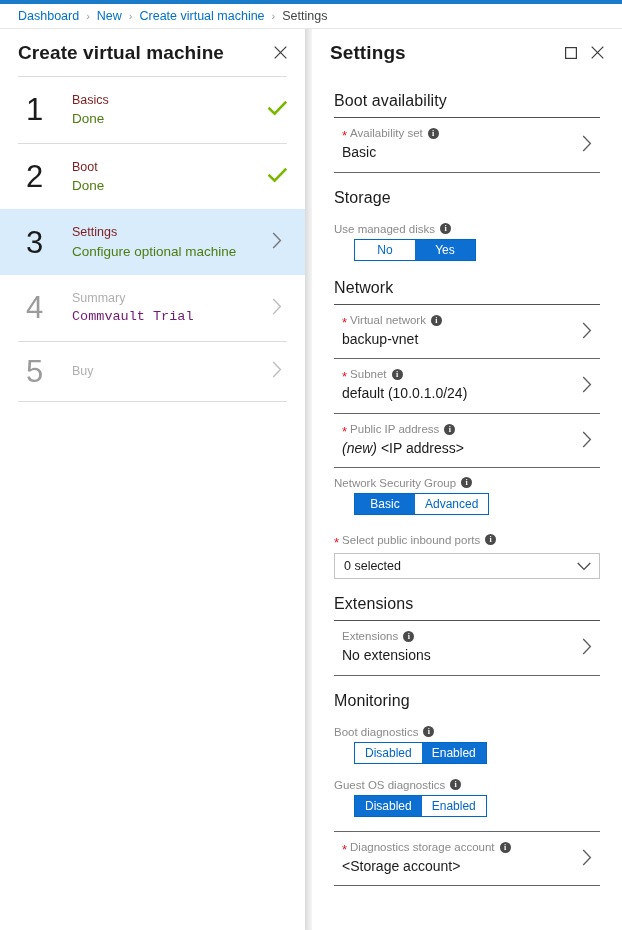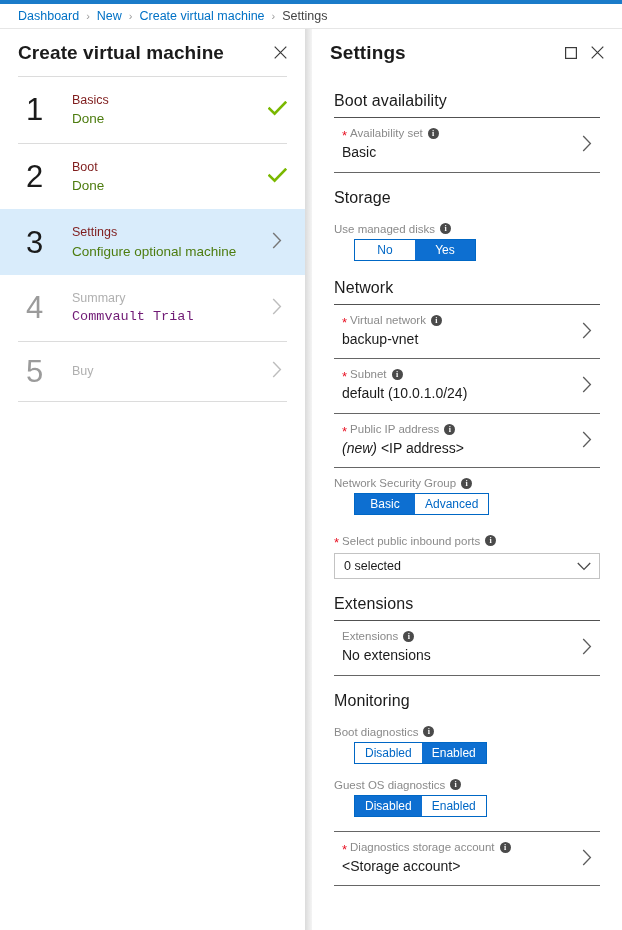--- a/index.html
+++ b/index.html
@@ -262,21 +262,20 @@
     margin-left: 5px;
     font-family: "Liberation Serif", serif;
     cursor: pointer;
     flex: 0 0 auto;
   }
   
   .plain-label {
     font-size: 11.5px;
     color: #8a8a8a;
     display: flex;
-    align-items: center;
     padding: 9px 0 4px 0;
     white-space: nowrap;
   }
   
   .toggle {
     display: inline-flex;
     border: 1px solid #0067c5;
     height: 22px;
     box-sizing: border-box;
     margin-bottom: 2px;

